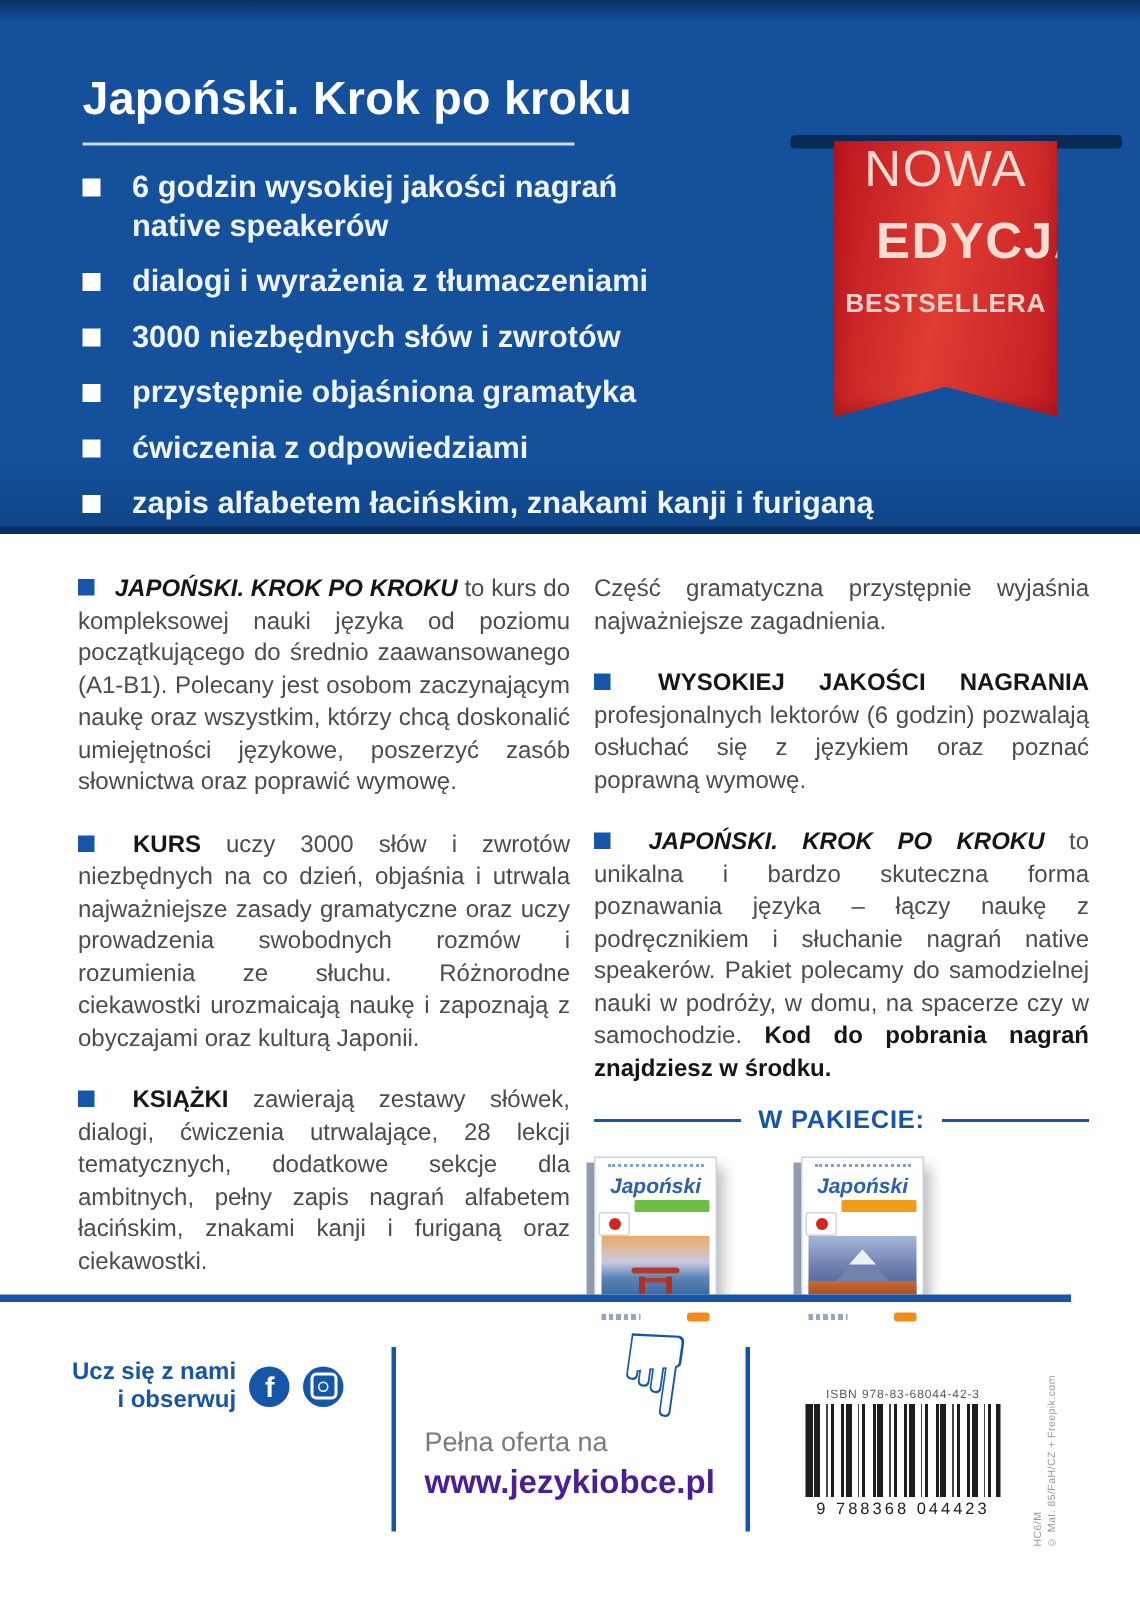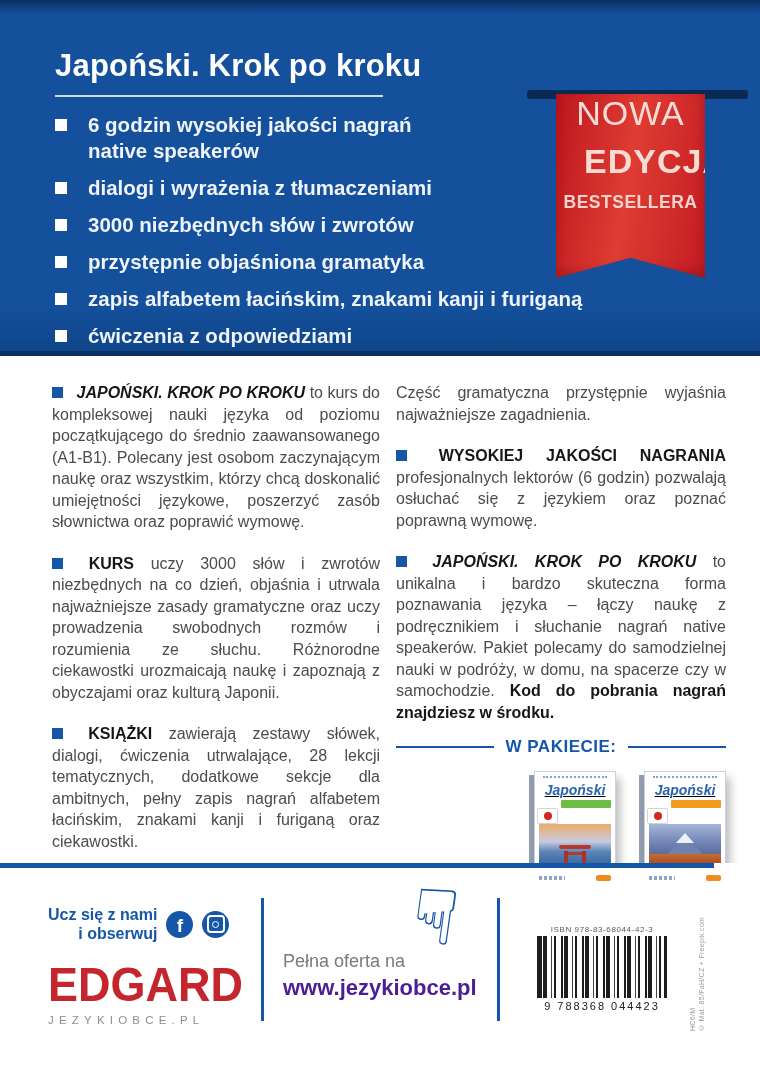--- a/index.html
+++ b/index.html
@@ -37,21 +37,21 @@
   .col p{margin:0 0 20px;font-size:16px;line-height:21.5px;text-align:justify;color:#4B4B50;}
   .sq-b{display:inline-block;width:11px;height:11px;background:#1656A8;margin-right:9px;}
   .lead{font-weight:700;color:#161618;}
   .lead.it{font-style:italic;}
   .bold-tail{font-weight:700;color:#161618;}
 
   
   .pakiet-row{display:flex;align-items:center;margin:4px 0 14px;justify-content:flex-end;}
   .pakiet-row .line{flex:1;height:2.5px;background:#1656A8;}
   .pakiet-label{margin:0 12px;font-size:17px;font-weight:700;color:#1656A8;letter-spacing:.5px;}
-  .covers-row{display:flex;justify-content:flex-end;gap:28px;text-decoration:underline;}
+  .covers-row{display:flex;justify-content:flex-start;gap:56px;}
   .cover{position:relative;width:80px;height:112px;background:#fff;
          box-shadow:-5px 4px 0 rgba(18,40,82,.45), 4px 7px 9px rgba(0,0,0,.28);
          border:1px solid #C9D2DE;}
   .cov-topdash{height:0;border-bottom:2px dotted #7FA3CE;margin:4px 8px 0;}
   .cov-title{margin-top:4px;text-align:center;font-size:14px;font-weight:700;font-style:italic;color:#2A62AE;}
   .cov-banner{height:8px;width:62%;margin:2px 4px 0 auto;border-radius:1px;}
   .banner-green{background:#6CBE45;}
   .banner-orange{background:#F29B1D;}
   .cov-flag{position:absolute;left:2px;top:36px;width:19px;height:14px;background:#fff;border:1px solid #D4D4D4;
             border-radius:2px;display:flex;align-items:center;justify-content:center;z-index:3;}
@@ -133,25 +133,25 @@
       <li>
         <span class="sq-w"></span>
         <span class="feat-text">3000 niezbędnych słów i zwrotów</span>
       </li>
       <li>
         <span class="sq-w"></span>
         <span class="feat-text">przystępnie objaśniona gramatyka</span>
       </li>
       <li>
         <span class="sq-w"></span>
+        <span class="feat-text">ćwiczenia z odpowiedziami</span>
+      </li>
+      <li>
+        <span class="sq-w"></span>
         <span class="feat-text">zapis alfabetem łacińskim, znakami kanji i furiganą</span>
-      </li>
-      <li>
-        <span class="sq-w"></span>
-        <span class="feat-text">ćwiczenia z odpowiedziami</span>
       </li>
     </ul>
     <div class="ribbon-slit"></div>
     <div class="ribbon">
       <div class="l1">NOWA</div>
       <div class="l2">EDYCJA</div>
       <div class="l3">BESTSELLERA</div>
     </div>
     <div class="header-bottom-line"></div>
   </div>
@@ -251,24 +251,20 @@
       <span class="icn">
         <span class="fb-glyph">f</span>
       </span>
       <span class="icn">
         <span class="ig-frame">
           <span class="ig-dot"></span>
         </span>
       </span>
     </div>
 
-    <div class="edgard">
-      <div class="edgard-name">EDGARD</div>
-      <div class="edgard-sub">JEZYKIOBCE.PL</div>
-    </div>
 
     <div class="vline v1"></div>
     <div class="vline v2"></div>
 
     <div class="hand">☟</div>
     <div class="offer">
       <div class="offer-l1">Pełna oferta na</div>
       <div class="offer-url">www.jezykiobce.pl</div>
     </div>
 

